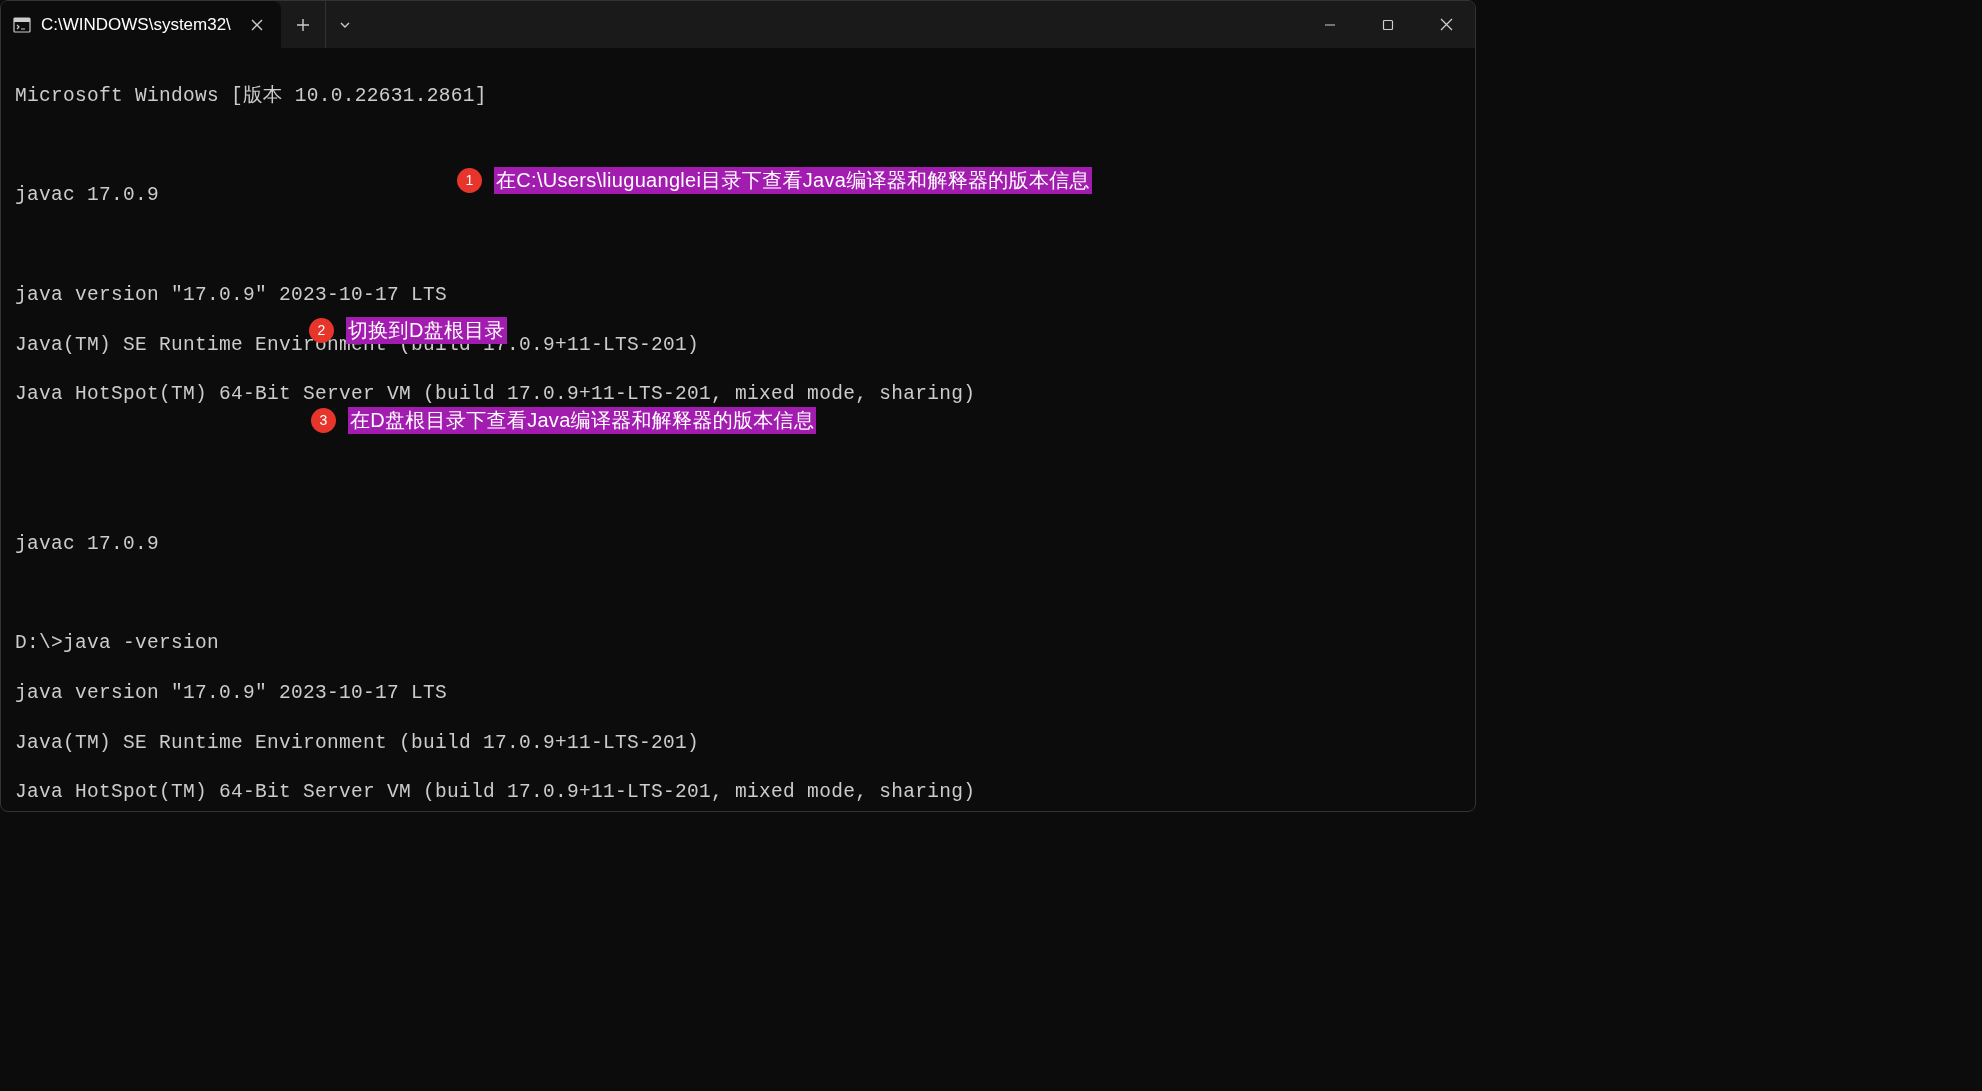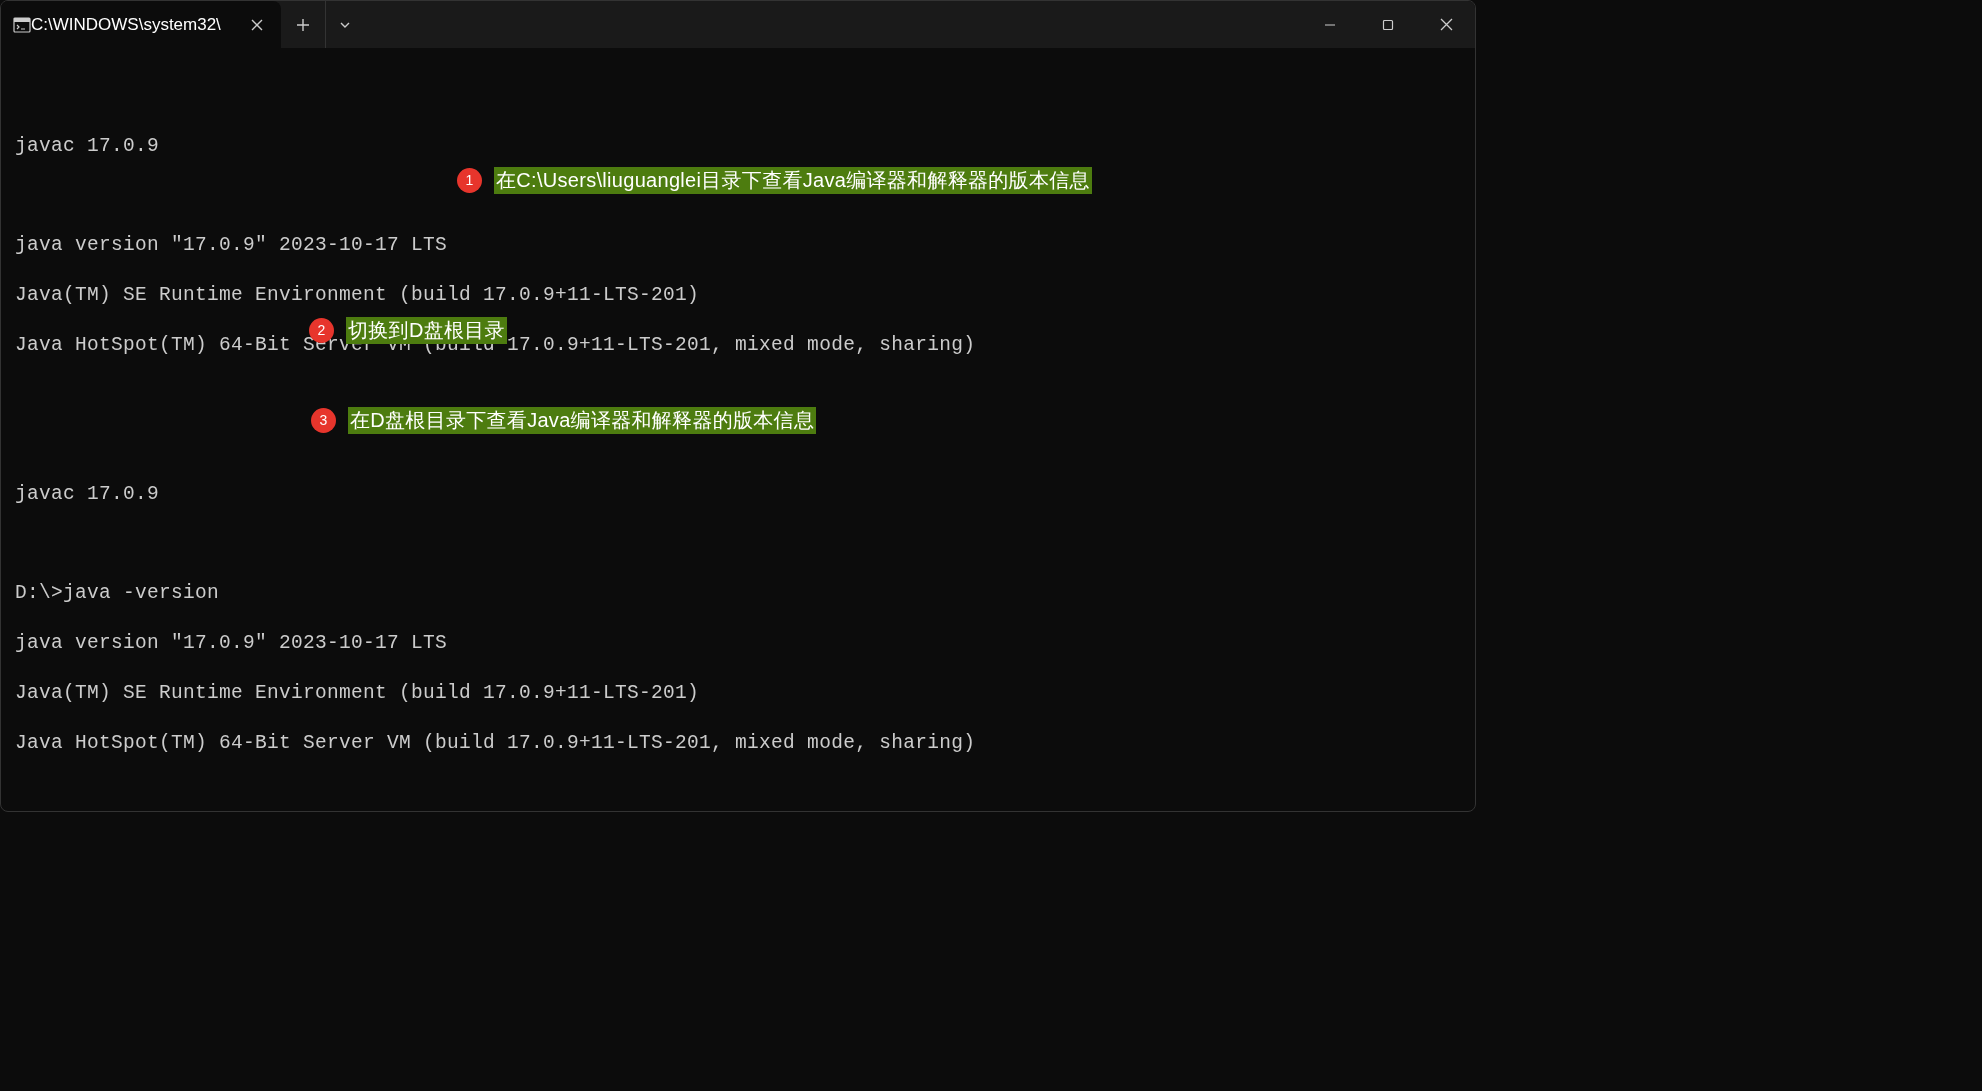--- a/index.html
+++ b/index.html
@@ -31,20 +31,21 @@
       align-items: center;
       height: 100%;
     }
     .tab {
       display: flex;
       align-items: center;
       height: 100%;
       padding: 0 14px 0 12px;
       background: #0c0c0c;
       border-top-right-radius: 8px;
+      gap: 10px;
       min-width: 280px;
       position: relative;
     }
     .tab-icon {
       width: 18px;
       height: 18px;
       display: flex;
       align-items: center;
       justify-content: center;
     }
@@ -122,21 +123,21 @@
       background: #e7352c;
       color: #ffffff;
       display: flex;
       align-items: center;
       justify-content: center;
       font-size: 14px;
       font-weight: 500;
       flex-shrink: 0;
     }
     .annotation-text {
-      background: #4d7c0f;
+      background: #a21caf;
       color: #ffffff;
       font-size: 20px;
       padding: 1px 2px;
     }
   </style>
 </head>
 <body>
 
 <div class="titlebar">
   <div class="tab-area">
@@ -180,20 +181,21 @@
     </div>
     <div class="window-btn">
       <svg width="13" height="13" viewBox="0 0 13 13">
         <path d="M1 1 L12 12 M12 1 L1 12" stroke="#cccccc" stroke-width="1.3"></path>
       </svg>
     </div>
   </div>
 </div>
 
 <div class="terminal-content">
+<div class="terminal-line">Microsoft Windows [版本 10.0.22631.2861]</div>
 <div class="terminal-line"></div>
 <div class="terminal-line">javac 17.0.9</div>
 <div class="terminal-line"></div>
 <div class="terminal-line">java version "17.0.9" 2023-10-17 LTS</div>
 <div class="terminal-line">Java(TM) SE Runtime Environment (build 17.0.9+11-LTS-201)</div>
 <div class="terminal-line">Java HotSpot(TM) 64-Bit Server VM (build 17.0.9+11-LTS-201, mixed mode, sharing)</div>
 <div class="terminal-line"></div>
 <div class="terminal-line"></div>
 <div class="terminal-line">javac 17.0.9</div>
 <div class="terminal-line"></div>

